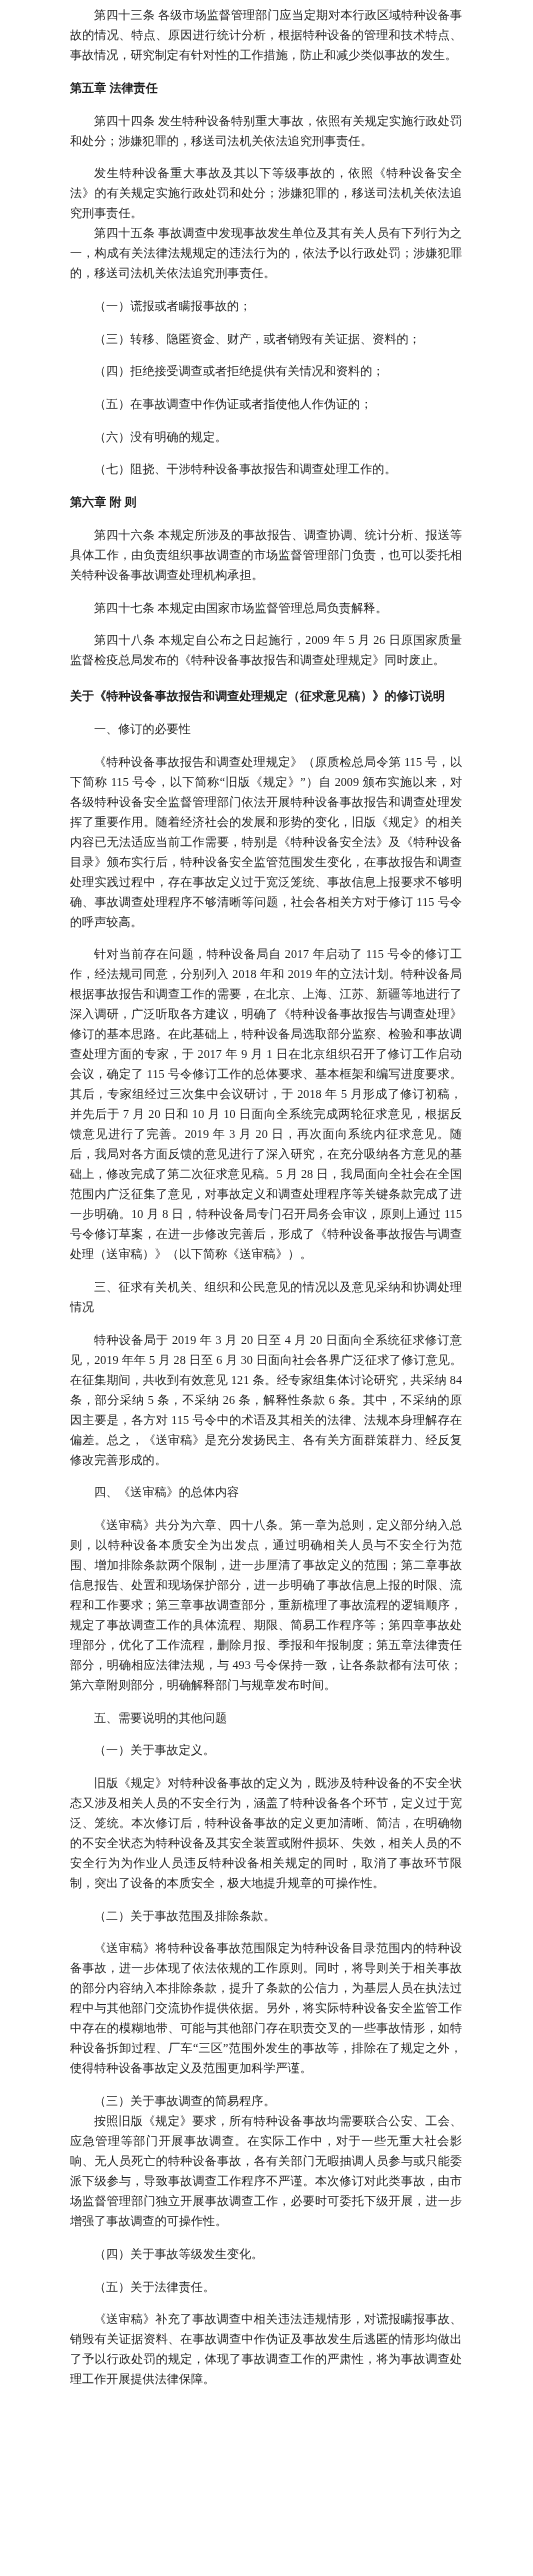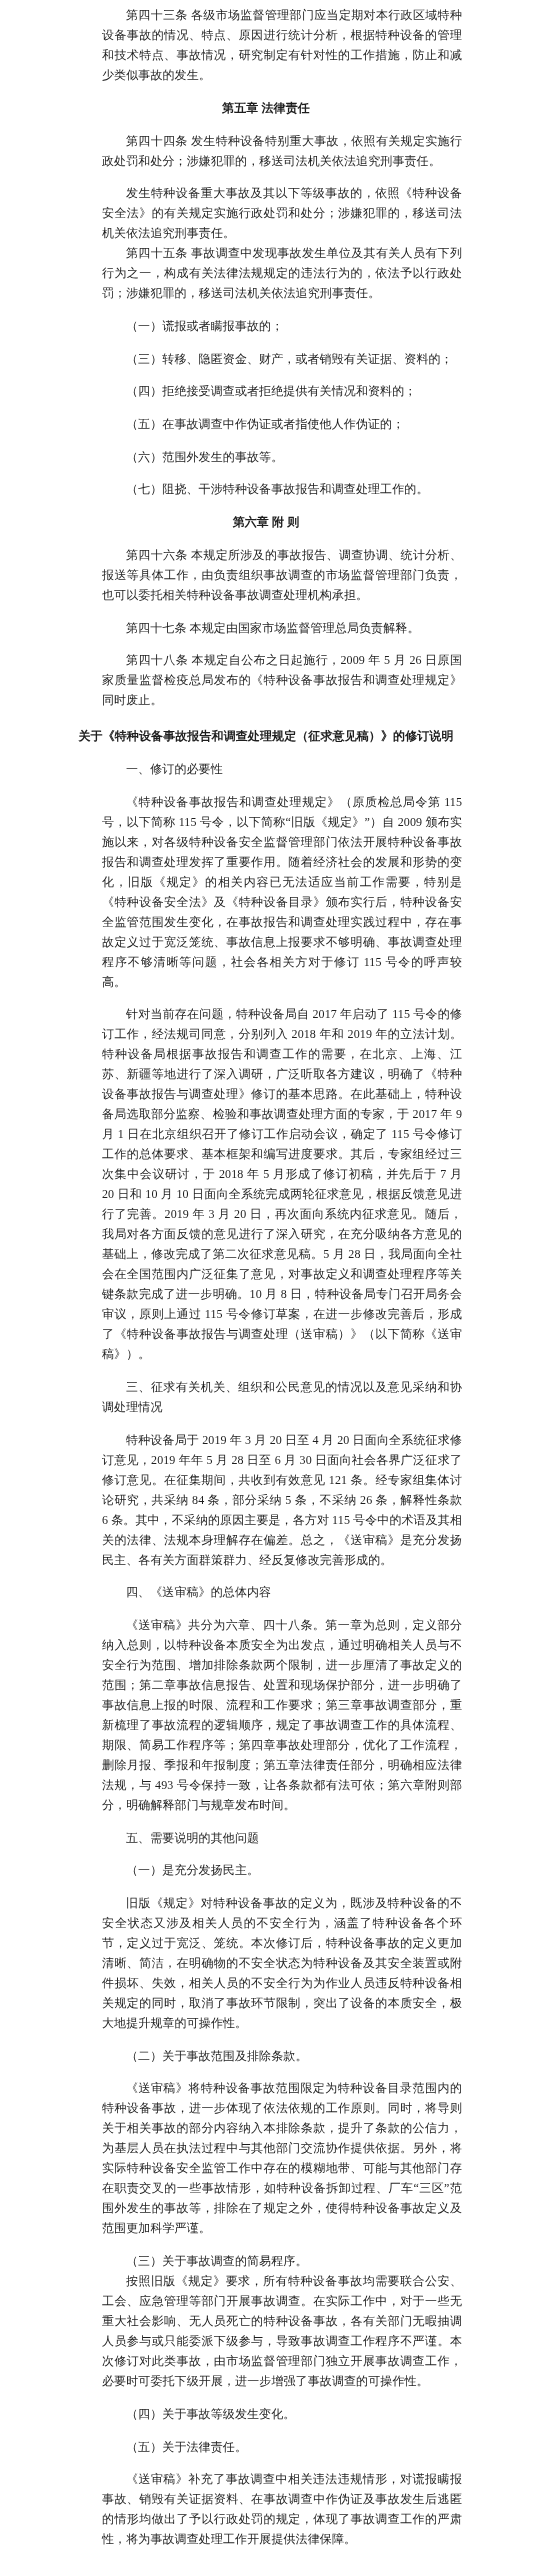--- a/index.html
+++ b/index.html
@@ -17,58 +17,57 @@
     color: #1e1e1e;
   }
   .b {
     font-size: 12px;
     line-height: 20px;
     letter-spacing: 0.1px;
     text-align: justify;
     margin: 12.7px 0 0 0;
   }
   .doc > .b:first-child { margin-top: 0; }
-  .para, .section, .item { text-indent: 2em; margin-left: 32px; }
+  .para, .section, .item { text-indent: 2em; }
   .tight { margin-top: 0; }
   .chapter, .title, .footer {
-    text-align: center;
     text-indent: 0;
     font-weight: 700;
   }
   .title { margin-top: 16px; }
 </style>
 </head>
 <body>
 
 <div class="doc">
     <div class="b para">第四十三条 各级市场监督管理部门应当定期对本行政区域特种设备事故的情况、特点、原因进行统计分析，根据特种设备的管理和技术特点、事故情况，研究制定有针对性的工作措施，防止和减少类似事故的发生。</div>
     <div class="b chapter">第五章 法律责任</div>
     <div class="b para">第四十四条 发生特种设备特别重大事故，依照有关规定实施行政处罚和处分；涉嫌犯罪的，移送司法机关依法追究刑事责任。</div>
     <div class="b para">发生特种设备重大事故及其以下等级事故的，依照《特种设备安全法》的有关规定实施行政处罚和处分；涉嫌犯罪的，移送司法机关依法追究刑事责任。</div>
     <div class="b para tight">第四十五条 事故调查中发现事故发生单位及其有关人员有下列行为之一，构成有关法律法规规定的违法行为的，依法予以行政处罚；涉嫌犯罪的，移送司法机关依法追究刑事责任。</div>
     <div class="b item">（一）谎报或者瞒报事故的；</div>
     <div class="b item">（三）转移、隐匿资金、财产，或者销毁有关证据、资料的；</div>
     <div class="b item">（四）拒绝接受调查或者拒绝提供有关情况和资料的；</div>
     <div class="b item">（五）在事故调查中作伪证或者指使他人作伪证的；</div>
-    <div class="b item">（六）范围外发生的事故等。</div>
+    <div class="b item">（六）没有明确的规定。</div>
     <div class="b item">（七）阻挠、干涉特种设备事故报告和调查处理工作的。</div>
     <div class="b chapter">第六章 附 则</div>
     <div class="b para">第四十六条 本规定所涉及的事故报告、调查协调、统计分析、报送等具体工作，由负责组织事故调查的市场监督管理部门负责，也可以委托相关特种设备事故调查处理机构承担。</div>
     <div class="b para">第四十七条 本规定由国家市场监督管理总局负责解释。</div>
     <div class="b para">第四十八条 本规定自公布之日起施行，2009 年 5 月 26 日原国家质量监督检疫总局发布的《特种设备事故报告和调查处理规定》同时废止。</div>
     <div class="b title">关于《特种设备事故报告和调查处理规定（征求意见稿）》的修订说明</div>
     <div class="b section">一、修订的必要性</div>
     <div class="b para">《特种设备事故报告和调查处理规定》（原质检总局令第 115 号，以下简称 115 号令，以下简称“旧版《规定》”）自 2009 颁布实施以来，对各级特种设备安全监督管理部门依法开展特种设备事故报告和调查处理发挥了重要作用。随着经济社会的发展和形势的变化，旧版《规定》的相关内容已无法适应当前工作需要，特别是《特种设备安全法》及《特种设备目录》颁布实行后，特种设备安全监管范围发生变化，在事故报告和调查处理实践过程中，存在事故定义过于宽泛笼统、事故信息上报要求不够明确、事故调查处理程序不够清晰等问题，社会各相关方对于修订 115 号令的呼声较高。</div>
     <div class="b para">针对当前存在问题，特种设备局自 2017 年启动了 115 号令的修订工作，经法规司同意，分别列入 2018 年和 2019 年的立法计划。特种设备局根据事故报告和调查工作的需要，在北京、上海、江苏、新疆等地进行了深入调研，广泛听取各方建议，明确了《特种设备事故报告与调查处理》修订的基本思路。在此基础上，特种设备局选取部分监察、检验和事故调查处理方面的专家，于 2017 年 9 月 1 日在北京组织召开了修订工作启动会议，确定了 115 号令修订工作的总体要求、基本框架和编写进度要求。其后，专家组经过三次集中会议研讨，于 2018 年 5 月形成了修订初稿，并先后于 7 月 20 日和 10 月 10 日面向全系统完成两轮征求意见，根据反馈意见进行了完善。2019 年 3 月 20 日，再次面向系统内征求意见。随后，我局对各方面反馈的意见进行了深入研究，在充分吸纳各方意见的基础上，修改完成了第二次征求意见稿。5 月 28 日，我局面向全社会在全国范围内广泛征集了意见，对事故定义和调查处理程序等关键条款完成了进一步明确。10 月 8 日，特种设备局专门召开局务会审议，原则上通过 115 号令修订草案，在进一步修改完善后，形成了《特种设备事故报告与调查处理（送审稿）》（以下简称《送审稿》）。</div>
     <div class="b section">三、征求有关机关、组织和公民意见的情况以及意见采纳和协调处理情况</div>
     <div class="b para">特种设备局于 2019 年 3 月 20 日至 4 月 20 日面向全系统征求修订意见，2019 年年 5 月 28 日至 6 月 30 日面向社会各界广泛征求了修订意见。在征集期间，共收到有效意见 121 条。经专家组集体讨论研究，共采纳 84 条，部分采纳 5 条，不采纳 26 条，解释性条款 6 条。其中，不采纳的原因主要是，各方对 115 号令中的术语及其相关的法律、法规本身理解存在偏差。总之，《送审稿》是充分发扬民主、各有关方面群策群力、经反复修改完善形成的。</div>
     <div class="b section">四、《送审稿》的总体内容</div>
     <div class="b para">《送审稿》共分为六章、四十八条。第一章为总则，定义部分纳入总则，以特种设备本质安全为出发点，通过明确相关人员与不安全行为范围、增加排除条款两个限制，进一步厘清了事故定义的范围；第二章事故信息报告、处置和现场保护部分，进一步明确了事故信息上报的时限、流程和工作要求；第三章事故调查部分，重新梳理了事故流程的逻辑顺序，规定了事故调查工作的具体流程、期限、简易工作程序等；第四章事故处理部分，优化了工作流程，删除月报、季报和年报制度；第五章法律责任部分，明确相应法律法规，与 493 号令保持一致，让各条款都有法可依；第六章附则部分，明确解释部门与规章发布时间。</div>
     <div class="b section">五、需要说明的其他问题</div>
-    <div class="b section">（一）是充分发扬民主。</div>
+    <div class="b section">（一）关于事故定义。</div>
     <div class="b para">旧版《规定》对特种设备事故的定义为，既涉及特种设备的不安全状态又涉及相关人员的不安全行为，涵盖了特种设备各个环节，定义过于宽泛、笼统。本次修订后，特种设备事故的定义更加清晰、简洁，在明确物的不安全状态为特种设备及其安全装置或附件损坏、失效，相关人员的不安全行为为作业人员违反特种设备相关规定的同时，取消了事故环节限制，突出了设备的本质安全，极大地提升规章的可操作性。</div>
     <div class="b section">（二）关于事故范围及排除条款。</div>
     <div class="b para">《送审稿》将特种设备事故范围限定为特种设备目录范围内的特种设备事故，进一步体现了依法依规的工作原则。同时，将导则关于相关事故的部分内容纳入本排除条款，提升了条款的公信力，为基层人员在执法过程中与其他部门交流协作提供依据。另外，将实际特种设备安全监管工作中存在的模糊地带、可能与其他部门存在职责交叉的一些事故情形，如特种设备拆卸过程、厂车“三区”范围外发生的事故等，排除在了规定之外，使得特种设备事故定义及范围更加科学严谨。</div>
     <div class="b section">（三）关于事故调查的简易程序。</div>
     <div class="b para tight">按照旧版《规定》要求，所有特种设备事故均需要联合公安、工会、应急管理等部门开展事故调查。在实际工作中，对于一些无重大社会影响、无人员死亡的特种设备事故，各有关部门无暇抽调人员参与或只能委派下级参与，导致事故调查工作程序不严谨。本次修订对此类事故，由市场监督管理部门独立开展事故调查工作，必要时可委托下级开展，进一步增强了事故调查的可操作性。</div>
     <div class="b section">（四）关于事故等级发生变化。</div>
     <div class="b section">（五）关于法律责任。</div>
     <div class="b para">《送审稿》补充了事故调查中相关违法违规情形，对谎报瞒报事故、销毁有关证据资料、在事故调查中作伪证及事故发生后逃匿的情形均做出了予以行政处罚的规定，体现了事故调查工作的严肃性，将为事故调查处理工作开展提供法律保障。</div>
   </div>
 

